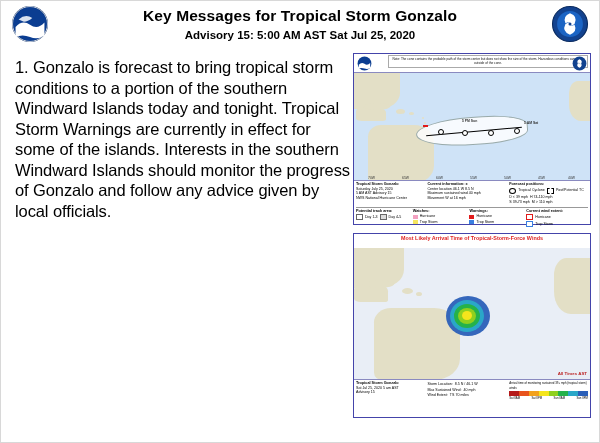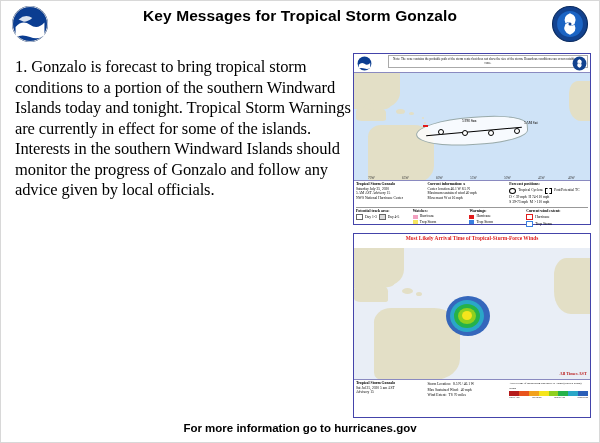--- a/index.html
+++ b/index.html
@@ -60,21 +60,20 @@
     margin-top: 3px;
     line-height: 14px;
   }
   
   .content {
     position: absolute;
     top: 50px;
     left: 0;
     right: 0;
     bottom: 32px;
-    font-family: Liberation Serif, serif;
   }
   .messages {
     position: absolute;
     left: 14px;
     top: 6px;
     width: 336px;
   }
   .msg {
     font-size: 16.5px;
     line-height: 20.5px;
@@ -280,20 +279,21 @@
       <svg viewBox="0 0 100 100" width="38" height="38">
         <circle cx="50" cy="50" r="46" fill="#12428f" stroke="#0a2b60" stroke-width="3"></circle>
         <circle cx="50" cy="50" r="34" fill="#1b64c4"></circle>
         <path d="M50 22 Q72 30 62 50 Q50 58 50 50 Q50 42 38 48 Q30 30 50 22 Z" fill="#ffffff"></path>
         <path d="M50 78 Q28 70 38 50 Q50 42 50 50 Q50 58 62 52 Q70 70 50 78 Z" fill="#ffffff"></path>
         <circle cx="50" cy="50" r="4" fill="#12428f"></circle>
       </svg>
     </div>
     <div class="title-block">
       <div class="main-title">Key Messages for Tropical Storm Gonzalo</div>
+      <div class="sub-title">Advisory 15:  5:00 AM AST Sat Jul 25, 2020</div>
     </div>
   </div>
 
   <div class="content">
 
     <div class="messages">
       <div class="msg">1. Gonzalo is forecast to bring tropical storm conditions to a portion of the southern Windward Islands today and tonight. Tropical Storm Warnings are currently in effect for some of the islands. Interests in the southern Windward Islands should monitor the progress of Gonzalo and follow any advice given by local officials.</div>
     </div>
 
     <div class="graphics">
@@ -490,14 +490,13 @@
                 <span>Sun 8PM</span>
               </div>
             </div>
           </div>
         </div>
       </div>
 
     </div>
   </div>
 
-  <div class="footer">For more information go to hurricanes.gov</div>
 </div>
 
 </body></html>

